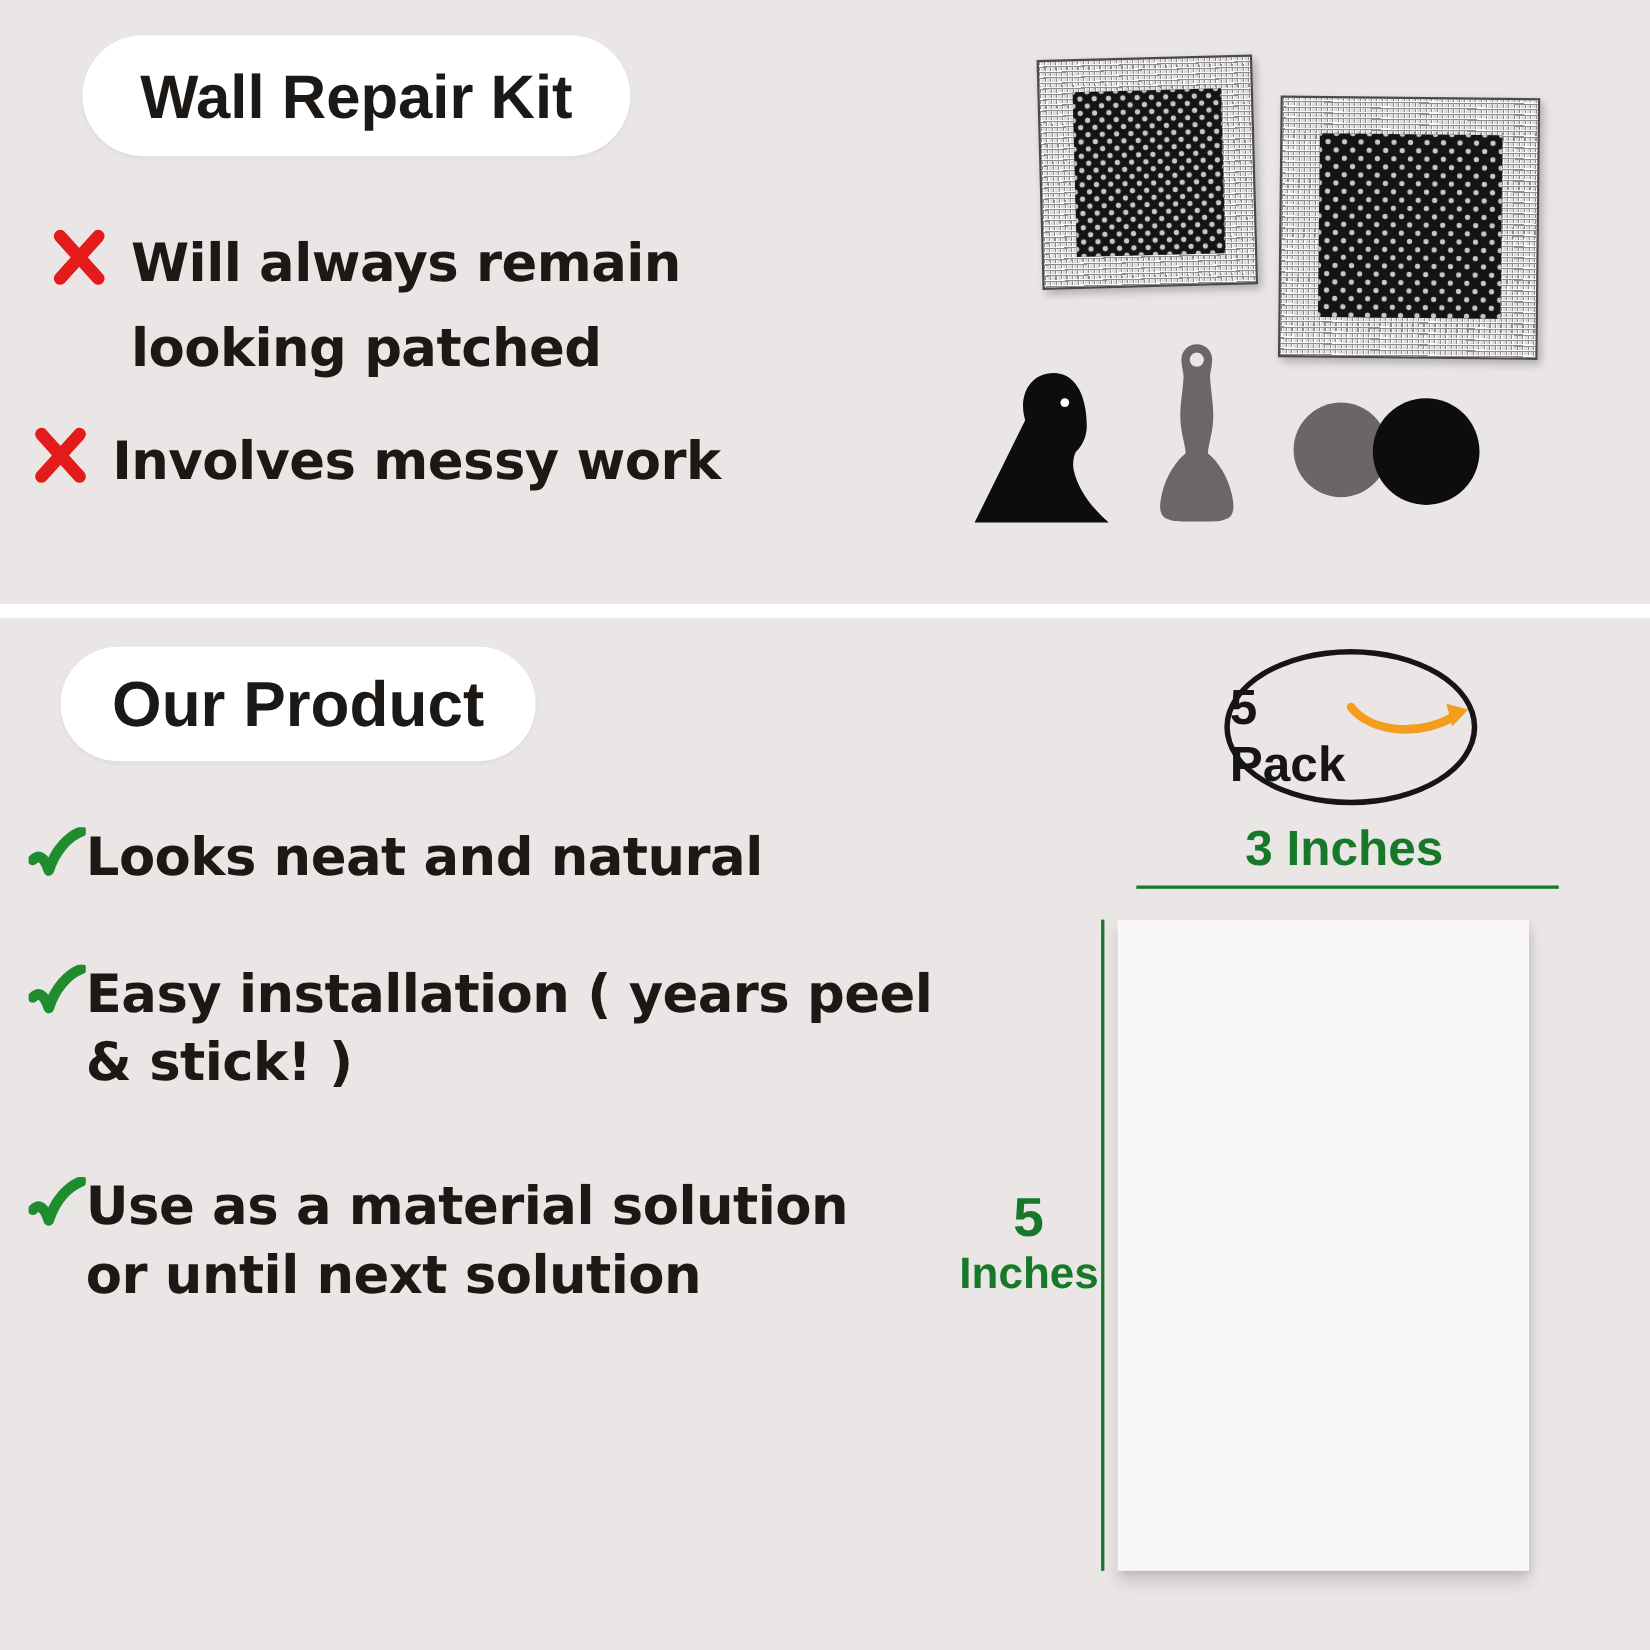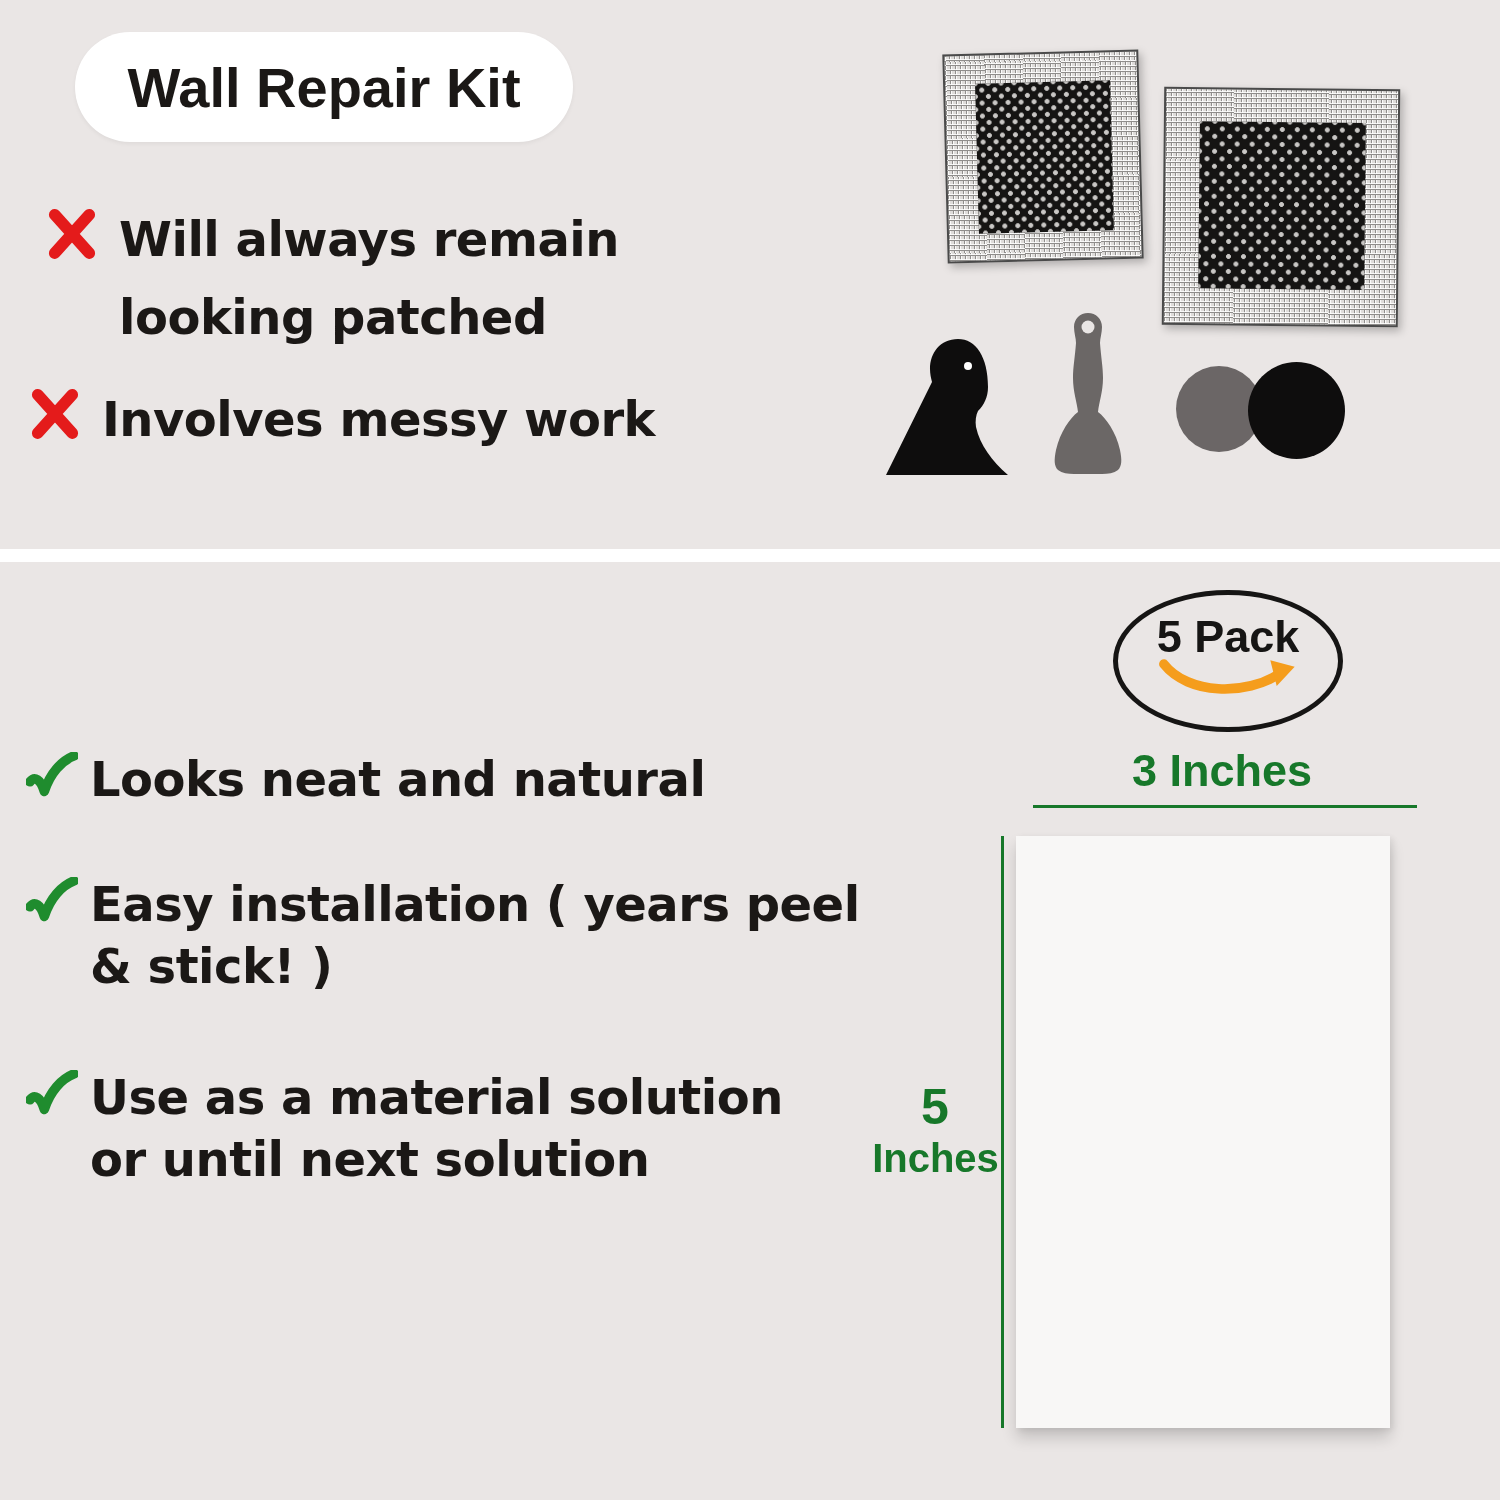--- a/index.html
+++ b/index.html
@@ -16,21 +16,21 @@
         font-family:"Liberation Sans",sans-serif;font-weight:700;color:var(--text);box-shadow:0 2px 4px rgba(0,0,0,0.05);}
   .pill.top-title{left:75px;top:32px;width:498px;height:110px;font-size:56px;}
   .pill.bottom-title{left:55px;top:588px;width:432px;height:104px;font-size:58px;}
 
   .divider{position:absolute;left:0;top:549px;width:1500px;height:13px;background:var(--card);}
 
   .bullet{position:absolute;display:flex;align-items:flex-start;}
   .bullet .icon{flex:0 0 auto;}
   .lines{color:var(--text);font-size:48px;font-weight:700;letter-spacing:-0.5px;}
   .top-lines{line-height:78px;margin-left:22px;}
-  .bottom-lines{line-height:62px;margin-left:12px;}
+  .bottom-lines{line-height:62px;margin-left:0;}
   .icon-cross{width:50px;height:54px;margin-top:6px;}
   .icon-check{width:52px;height:50px;margin-top:4px;}
 
   
   .patch{position:absolute;border:2px solid #4A4A4A;box-shadow:3px 4px 8px rgba(0,0,0,0.25);
          background-color:#DEDCDA;
          background-image:
            repeating-linear-gradient(0deg,#8F8D8B 0 1px,rgba(255,255,255,0.85) 1px 2px,transparent 2px 5px),
            repeating-linear-gradient(90deg,#8F8D8B 0 1px,rgba(255,255,255,0.85) 1px 2px,transparent 2px 5px);}
   .patch-center{position:absolute;background-color:#151413;
@@ -43,21 +43,21 @@
   .patch2{left:1163px;top:88px;width:232px;height:234px;transform:rotate(0.6deg);}
   .patch2 .patch-center{inset:32px 32px 35px 34px;background-size:15px 15px;background-position:0 0,7.5px 7.5px;}
 
   .tool{position:absolute;}
   .disc{position:absolute;border-radius:50%;}
   .disc-gray{left:1176px;top:366px;width:86px;height:86px;background:var(--disc-gray,#6B6666);background:var(--disc_gray);}
   .disc-black{left:1248px;top:362px;width:97px;height:97px;background:var(--tool_black);}
 
   
   .badge-oval{position:absolute;left:1113px;top:590px;width:220px;height:132px;border:5px solid #161514;border-radius:50%;
-              display:flex;flex-direction:column;align-items:center;}
+              display:flex;align-items:center;}
   .badge-label{margin-top:16px;font-family:"Liberation Sans",sans-serif;font-weight:700;font-size:45px;color:#161514;letter-spacing:0px;}
   .badge-smile{width:162px;height:50px;margin-top:-4px;}
 
   
   .dim-card{position:absolute;left:1016px;top:836px;width:374px;height:592px;background:var(--patch_card);
             box-shadow:0 10px 14px rgba(0,0,0,0.16),3px 2px 6px rgba(0,0,0,0.07);}
   .dim-hline{position:absolute;left:1033px;top:805px;width:384px;height:3px;background:var(--dimension);}
   .dim-vline{position:absolute;left:1001px;top:836px;width:3px;height:592px;background:var(--dimension);}
   .dim-label{position:absolute;color:var(--dimension);font-family:"Liberation Sans",sans-serif;font-weight:700;text-align:center;}
   .dim-width{left:1072px;top:745px;width:300px;font-size:45px;}
@@ -109,20 +109,21 @@
              C20 162 14 161 10 158 C6 154 6 148 8 138 C12 120 22 106 30 100
              C29 90 25 80 25 66 C25 55 27 45 28 31 C28 26 26 21 26 15 C26 7 32 1 40 1 Z" style="fill:var(--tool_gray)"></path>
     <circle cx="40" cy="15" r="6.5" style="fill:var(--background)"></circle>
   </svg>
 
   <div class="disc disc-gray"></div>
   <div class="disc disc-black"></div>
 
   <div class="divider"></div>
 
+  <div class="pill bottom-title">Our Product</div>
 
   <div class="badge-oval">
     <div class="badge-label">5 Pack</div>
     <svg class="badge-smile" viewBox="0 0 220 78">
       <path d="M10 8 C48 56 138 58 192 22" fill="none" style="stroke:var(--smile_orange)" stroke-width="15" stroke-linecap="round"></path>
       <path d="M176 2 L214 12 L186 42 Z" style="fill:var(--smile_orange)"></path>
     </svg>
   </div>
 
   <div class="bullet" style="left:26px;top:748px;">

